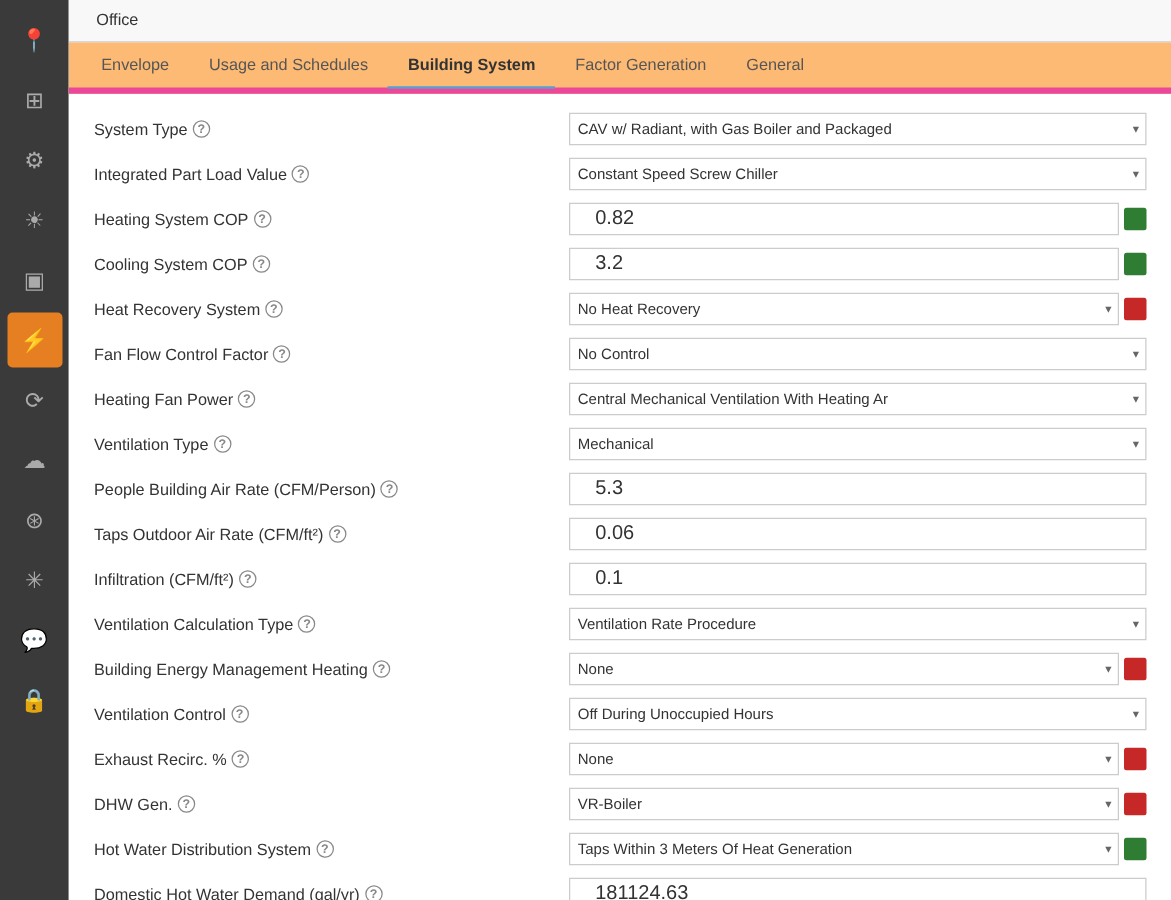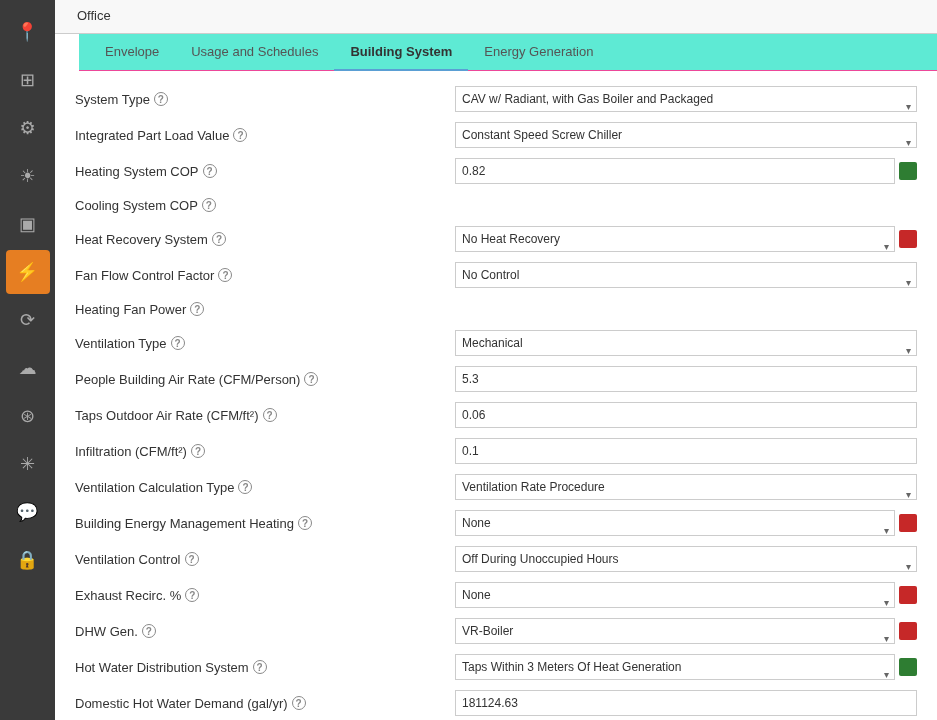--- a/index.html
+++ b/index.html
@@ -48,24 +48,23 @@
       padding: 8px 12px;
       display: inline-block;
       font-size: 13px;
       color: #333;
       border-bottom: 2px solid transparent;
     }
 
     
     .nav-tabs {
       display: flex;
-      border-bottom: 1px solid #ec4899;
-      background: #5eead4;
+      border-bottom: 5px solid #ec4899;
+      background: #fdba74;
       padding: 0 10px;
-      margin-left: 24px;
     }
     .nav-tab {
       padding: 10px 16px;
       cursor: pointer;
       font-size: 13px;
       color: #555;
       border-bottom: 2px solid transparent;
       margin-bottom: -1px;
     }
     .nav-tab.active {
@@ -129,39 +128,39 @@
       -webkit-appearance: none;
       cursor: pointer;
       color: #333;
       padding-right: 20px;
       position: relative;
     }
     .dropdown-wrapper {
       flex: 1;
       position: relative;
       display: flex;
-      align-items: flex-end;
+      align-items: center;
     }
     .dropdown-wrapper::after {
       content: '▾';
       position: absolute;
       right: 6px;
       pointer-events: none;
       color: #666;
       font-size: 10px;
     }
     select.dropdown { width: 100%; }
 
     
     .text-input {
       flex: 1;
       height: 26px;
       border: 1px solid #ccc;
-      padding: 2px 6px;
-      font-size: 12px;
+      padding: 2px 20px;
+      font-size: 16px;
       color: #333;
     }
 
     
     .color-dot {
       width: 18px;
       height: 18px;
       border-radius: 2px;
       flex-shrink: 0;
     }
@@ -189,21 +188,22 @@
 <div class="main">
 
   <div class="tab-header">
     <span class="tab-title">Office</span>
   </div>
 
   <div class="nav-tabs">
     <div class="nav-tab">Envelope</div>
     <div class="nav-tab">Usage and Schedules</div>
     <div class="nav-tab active">Building System</div>
-    <div class="nav-tab">Energy Generation</div>
+    <div class="nav-tab">Factor Generation</div>
+    <div class="nav-tab">General</div>
   </div>
 
   <div class="form-area" id="form-rows-container">
   <div class="form-row">
         <div class="form-label">
           <span>System Type</span>
           <span class="help-icon">?</span>
         </div>
         <div class="form-control-area">
           <div class="dropdown-wrapper">
@@ -230,20 +230,24 @@
         <div class="form-control-area">
           <input type="text" class="text-input" value="0.82" style="">
           <div class="color-dot dot-green"></div>
         </div>
       </div>
       <div class="form-row">
         <div class="form-label">
           <span>Cooling System COP</span>
           <span class="help-icon">?</span>
         </div>
+        <div class="form-control-area">
+          <input type="text" class="text-input" value="3.2" style="">
+          <div class="color-dot dot-green"></div>
+        </div>
       </div>
       <div class="form-row">
         <div class="form-label">
           <span>Heat Recovery System</span>
           <span class="help-icon">?</span>
         </div>
         <div class="form-control-area">
           <div class="dropdown-wrapper">
             <select class="dropdown"><option>No Heat Recovery</option></select>
           </div>
@@ -258,20 +262,25 @@
         <div class="form-control-area">
           <div class="dropdown-wrapper">
             <select class="dropdown"><option>No Control</option></select>
           </div>
         </div>
       </div>
       <div class="form-row">
         <div class="form-label">
           <span>Heating Fan Power</span>
           <span class="help-icon">?</span>
+        </div>
+        <div class="form-control-area">
+          <div class="dropdown-wrapper">
+            <select class="dropdown"><option>Central Mechanical Ventilation With Heating Ar</option></select>
+          </div>
         </div>
       </div>
       <div class="form-row">
         <div class="form-label">
           <span>Ventilation Type</span>
           <span class="help-icon">?</span>
         </div>
         <div class="form-control-area">
           <div class="dropdown-wrapper">
             <select class="dropdown"><option>Mechanical</option></select>

